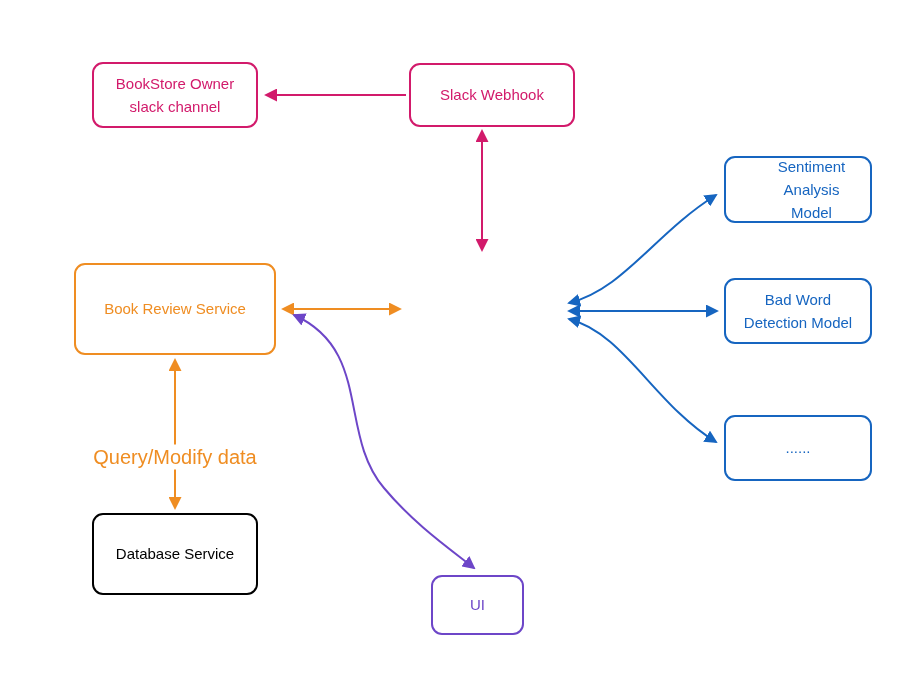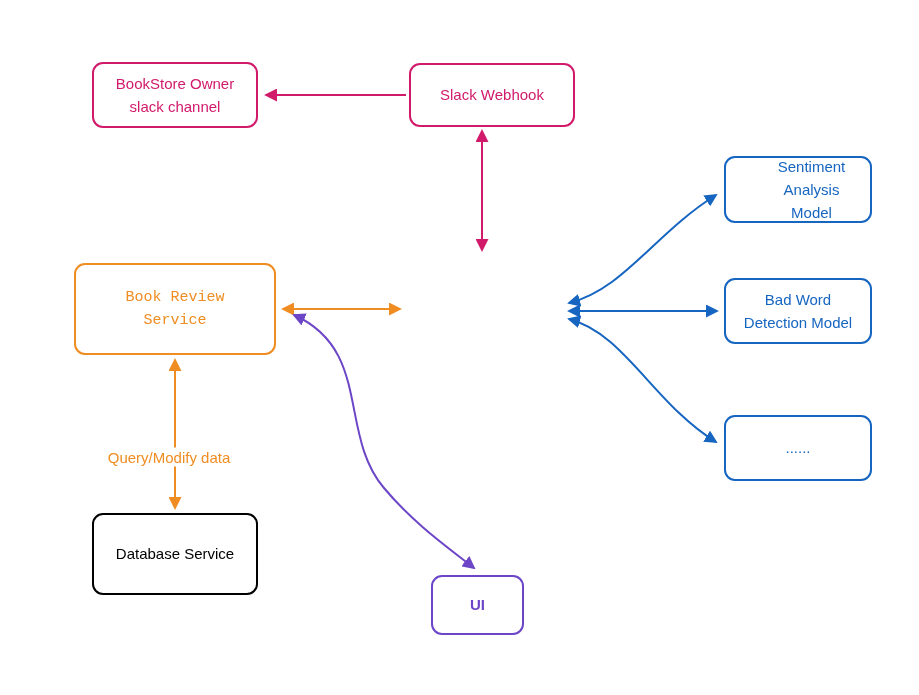--- a/index.html
+++ b/index.html
@@ -38,26 +38,26 @@
     align-items: center;
     justify-content: center;
     text-align: center;
     font-size: 15px;
     line-height: 1.55;
     padding: 4px 14px;
   }
   .c-pink   { border-color: var(--pink);   color: var(--pink); }
   .c-orange { border-color: var(--orange); color: var(--orange); }
   .c-blue   { border-color: var(--blue);   color: var(--blue); }
-  .c-purple { border-color: var(--purple); color: var(--purple); font-weight: bold; }
+  .c-purple { border-color: var(--purple); color: var(--purple); }
   .c-black  { border-color: var(--black);  color: var(--black); }
 
   #n-bookstore { left: 80px;  top: 62px;  width: 166px; height: 66px; }
   #n-slack     { left: 397px; top: 63px;  width: 166px; height: 64px; }
-  #n-service   { left: 62px;  top: 263px; width: 202px; height: 92px; font-family: Liberation Mono, monospace; }
+  #n-service   { left: 62px;  top: 263px; width: 202px; height: 92px; }
   #n-broker    { left: 394px; top: 254px; width: 152px; height: 113px; }
   #n-db        { left: 80px;  top: 513px; width: 166px; height: 82px; }
   #n-ui        { left: 419px; top: 575px; width: 93px;  height: 60px; }
   #n-sentiment { left: 712px; top: 156px; width: 148px; height: 67px; padding-left: 41px; }
   #n-badword   { left: 712px; top: 278px; width: 148px; height: 66px; }
   #n-dots      { left: 712px; top: 415px; width: 148px; height: 66px; }
 
   .edge-path {
     fill: none;
     stroke-width: 2;
@@ -67,26 +67,26 @@
   .e-blue   { stroke: var(--blue); }
   .e-purple { stroke: var(--purple); }
 
   .mk-pink   { fill: var(--pink); }
   .mk-orange { fill: var(--orange); }
   .mk-blue   { fill: var(--blue); }
   .mk-purple { fill: var(--purple); }
 
   .edge-label {
     position: absolute;
-    left: 157px;
+    left: 163px;
     top: 457px;
     transform: translate(-50%, -50%);
     background: #ffffff;
     color: var(--orange);
-    font-size: 15px;
+    font-size: 20px;
     padding: 1px 6px;
     white-space: nowrap;
   }
 </style>
 </head>
 <body>
 
 <div class="canvas">
 
   <svg class="edges" viewBox="0 0 919 695" aria-hidden="true">

